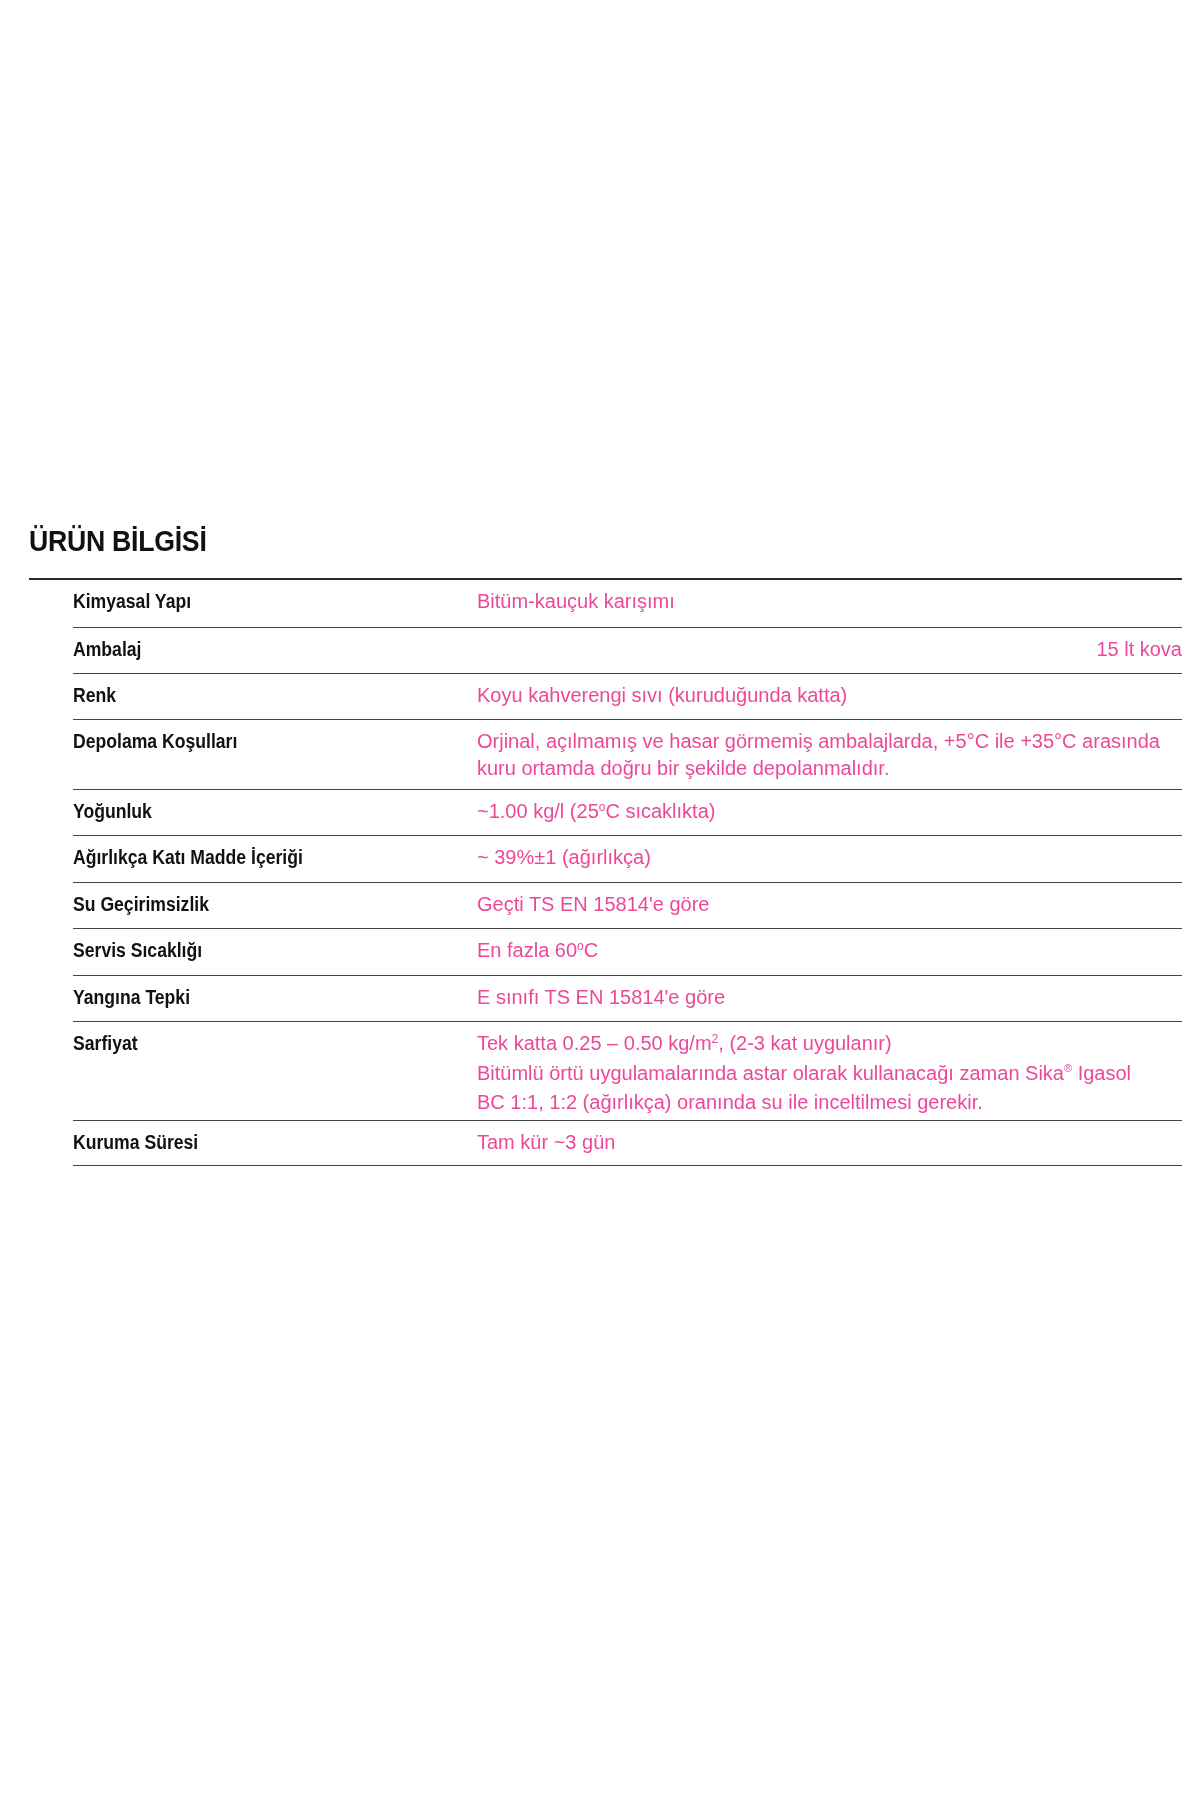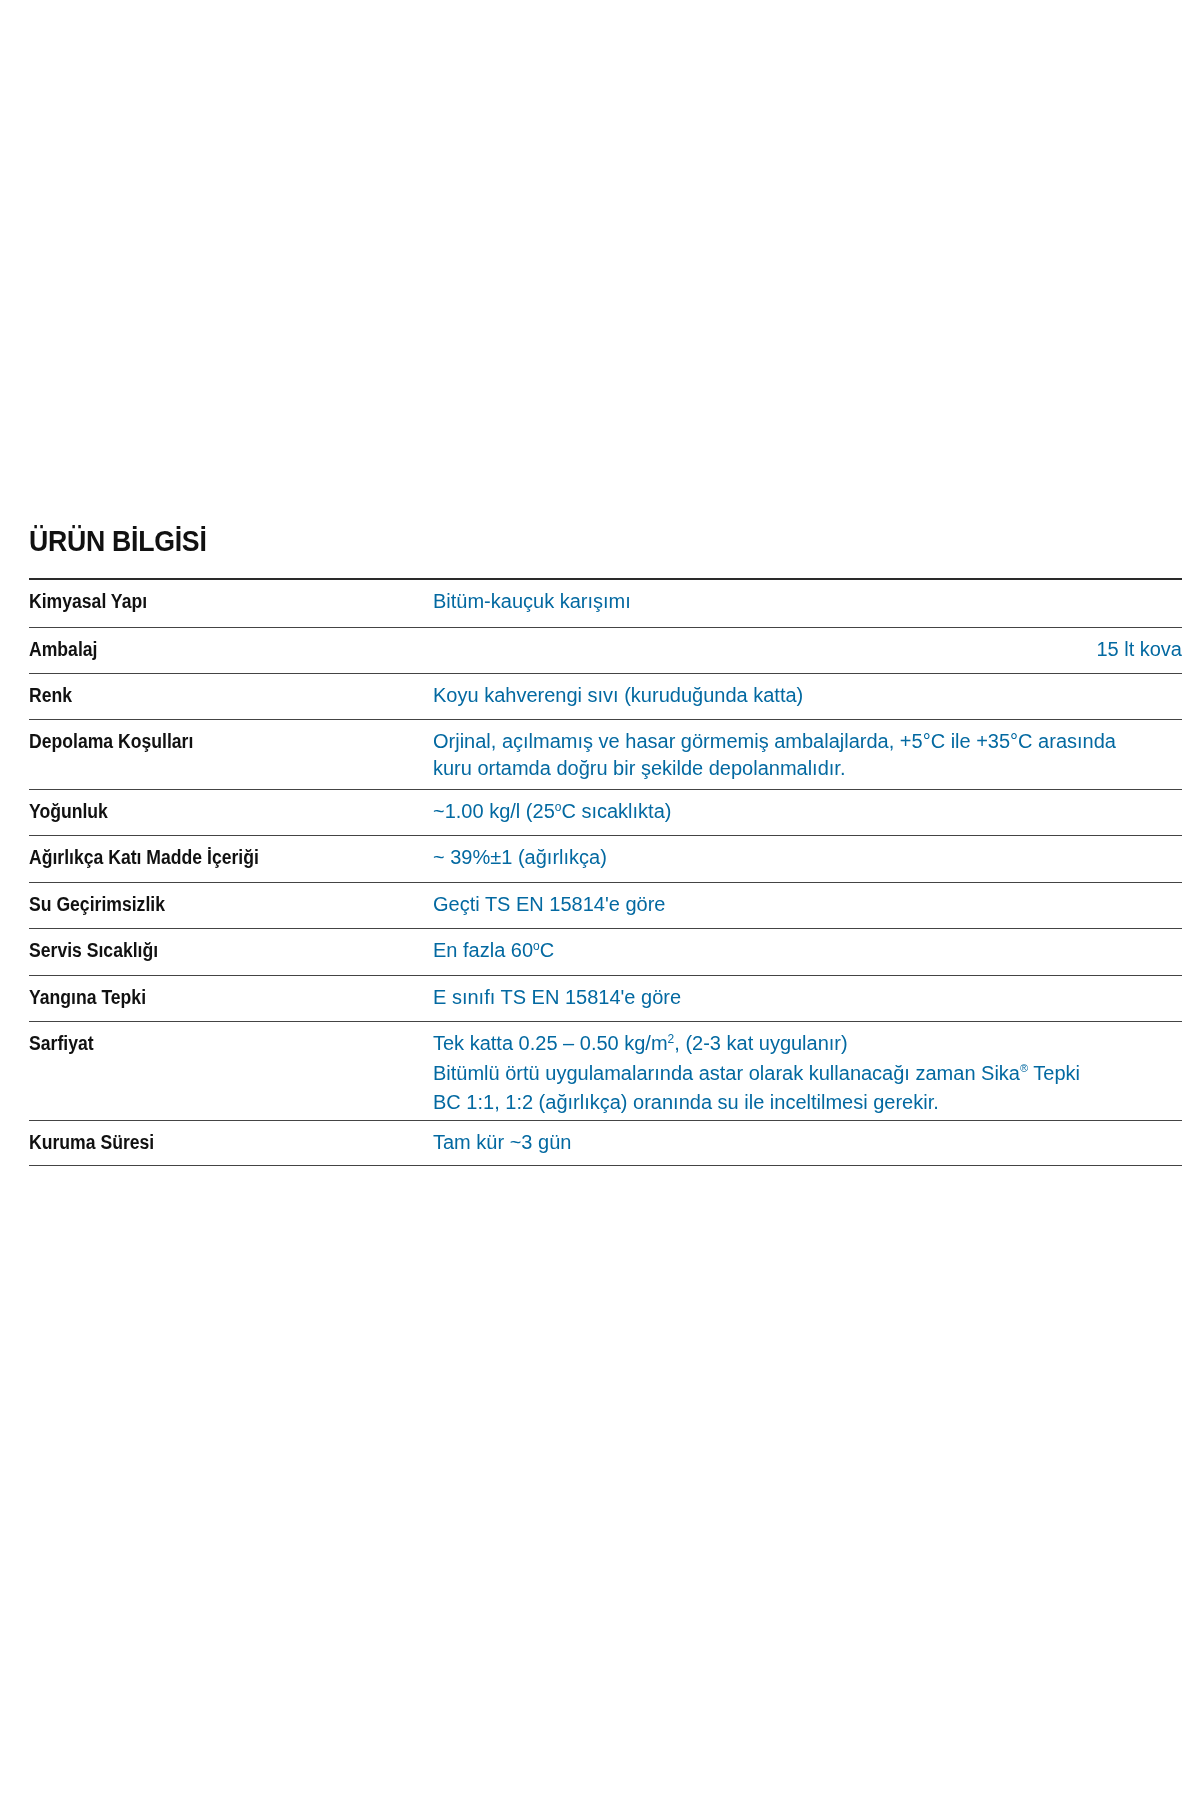--- a/index.html
+++ b/index.html
@@ -3,26 +3,26 @@
 <meta charset="utf-8">
 <style>
   html, body { margin: 0; padding: 0; background: #ffffff; }
   body { width: 1200px; height: 1800px; position: relative; overflow: hidden;
          font-family: "Liberation Sans", "DejaVu Sans", sans-serif; color: #111; }
   .title { position: absolute; left: 29px; top: 523px; margin: 0;
            font-size: 29px; font-weight: bold; letter-spacing: -0.3px; color: #111;
            line-height: 36px; transform: scaleX(0.92); transform-origin: left top; }
   .table { position: absolute; left: 29px; top: 578px; width: 1153px; }
   .table .top-rule { height: 2px; background: #2a2a2a; }
-  .row { position: relative; border-bottom: 1.6px solid #444; box-sizing: border-box; }
+  .row { position: relative; border-bottom: 1.6px solid #444; box-sizing: border-box; margin-left: 44px; }
   .label { position: absolute; left: 0; top: 8px; font-size: 20px; font-weight: bold;
            color: #111; line-height: 26px; white-space: nowrap;
            transform: scaleX(0.88); transform-origin: left top; }
   .value { position: absolute; left: 404px; top: 8px; right: 0; font-size: 20px;
-           color: #0369a1; line-height: 26.5px; white-space: nowrap; }
+           color: #ec4899; line-height: 26.5px; white-space: nowrap; }
   .value .ln { display: block; }
   .sup { font-size: 12px; position: relative; top: -7px; }
   .reg { font-size: 11px; position: relative; top: -8px; }
 </style>
 </head>
 <body>
 
 <h1 class="title">ÜRÜN BİLGİSİ</h1>
 
 <div class="table">
@@ -89,21 +89,21 @@
     <div class="label">Yangına Tepki</div>
     <div class="value">
       <span class="ln"><span>E sınıfı TS EN 15814'e göre</span></span>
     </div>
   </div>
 
   <div class="row" style="height: 99px;">
     <div class="label">Sarfiyat</div>
     <div class="value">
       <span class="ln"><span>Tek katta 0.25 – 0.50 kg/m</span><span class="sup">2</span><span>, (2-3 kat uygulanır)</span></span>
-      <span class="ln"><span>Bitümlü örtü uygulamalarında astar olarak kullanacağı zaman Sika</span><span class="reg">®</span><span> Tepki</span></span>
+      <span class="ln"><span>Bitümlü örtü uygulamalarında astar olarak kullanacağı zaman Sika</span><span class="reg">®</span><span> Igasol</span></span>
       <span class="ln"><span>BC 1:1, 1:2 (ağırlıkça) oranında su ile inceltilmesi gerekir.</span></span>
     </div>
   </div>
 
 
   <div class="row" style="height: 45px;">
     <div class="label">Kuruma Süresi</div>
     <div class="value">
       <span class="ln"><span>Tam kür ~3 gün</span></span>
     </div>

